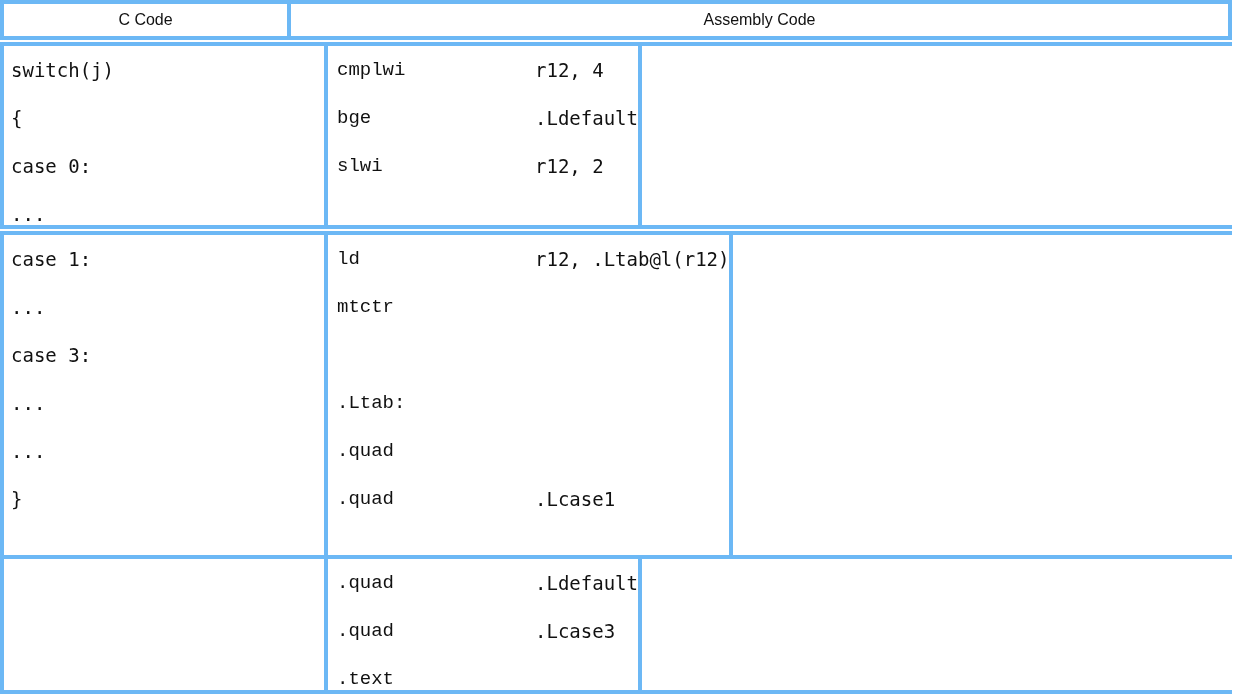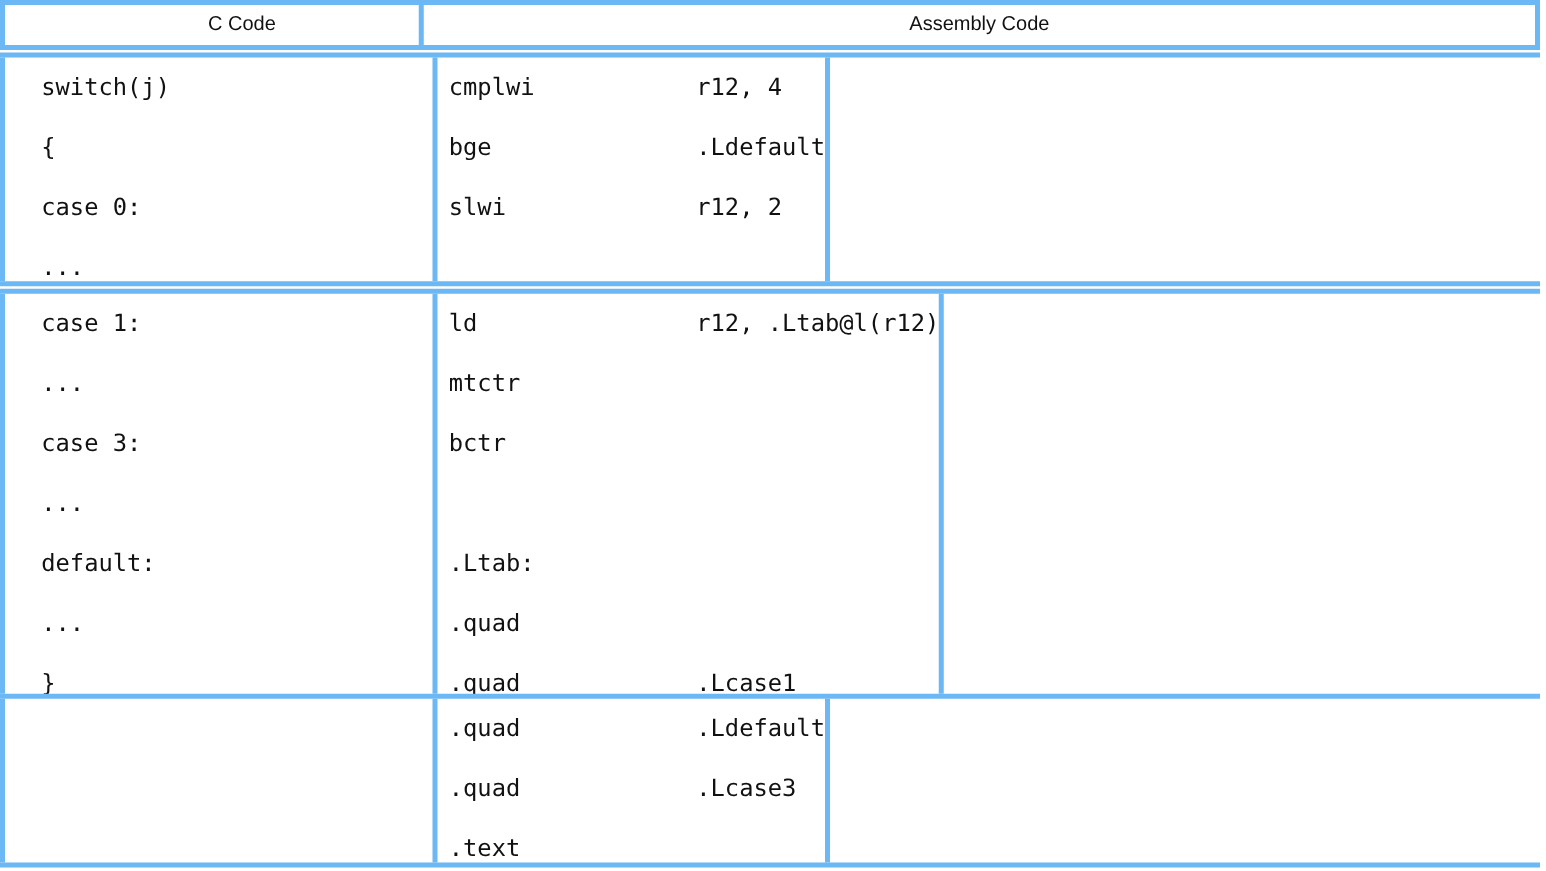--- a/index.html
+++ b/index.html
@@ -27,21 +27,20 @@
     position: absolute;
     left: 0;
     top: 0;
     width: 1232px;
     height: 36px;
     box-sizing: border-box;
     border-left: 4px solid #6cb8f5;
     border-right: 4px solid #6cb8f5;
     border-top: 4px solid #6cb8f5;
     display: flex;
-    padding-left: 48px;
   }
   .header-cell {
     display: flex;
     align-items: center;
     justify-content: center;
     font-size: 16px;
     font-family: "Liberation Sans", sans-serif;
     color: #111111;
     box-sizing: border-box;
     height: 100%;
@@ -58,21 +57,20 @@
     left: 0;
     box-sizing: border-box;
     border-left: 4px solid #6cb8f5;
     border-right: 4px solid #6cb8f5;
     display: flex;
   }
   .col-c {
     width: 320px;
     box-sizing: border-box;
     position: relative;
-    margin-left: 22px;
   }
   .col-asm {
     flex: 1;
     box-sizing: border-box;
     border-left: 4px solid #6cb8f5;
     position: relative;
   }
 
   .code-line {
     font-family: "DejaVu Sans Mono", monospace;
@@ -89,21 +87,21 @@
     display: flex;
     height: 48px;
     line-height: 48px;
     font-family: "DejaVu Sans Mono", monospace;
     font-size: 19px;
     white-space: pre;
     color: #111111;
     padding-left: 9px;
     box-sizing: border-box;
   }
-  .asm-mn { width: 198px; flex: 0 0 198px; }
+  .asm-mn { width: 198px; flex: 0 0 198px; font-family: Liberation Mono, monospace; }
   .asm-op { flex: 1; }
 
   
   .rule {
     position: absolute;
     left: 0;
     width: 1232px;
     height: 4px;
     background: #6cb8f5;
   }
@@ -146,35 +144,30 @@
 
   <div class="rule" style="top:225px;"></div>
   <div class="rule" style="top:231px;"></div>
 
   <div class="section" style="top:235px; height:320px;">
     <div class="col-c">
       <div class="code-line">case 1:</div>
       <div class="code-line">...</div>
       <div class="code-line">case 3:</div>
       <div class="code-line">...</div>
-      <div class="code-line">default:</div>
       <div class="code-line">...</div>
       <div class="code-line">}</div>
     </div>
     <div class="col-asm">
       <div class="asm-line">
         <span class="asm-mn">ld</span>
         <span class="asm-op">r12, .Ltab@l(r12)</span>
       </div>
       <div class="asm-line">
         <span class="asm-mn">mtctr</span>
-      </div>
-      <div class="asm-line">
-        <span class="asm-mn">bctr</span>
-        <span class="asm-op"></span>
       </div>
       <div class="asm-line">
         <span class="asm-op"></span>
       </div>
       <div class="asm-line">
         <span class="asm-mn">.Ltab:</span>
         <span class="asm-op"></span>
       </div>
       <div class="asm-line">
         <span class="asm-mn">.quad</span>

